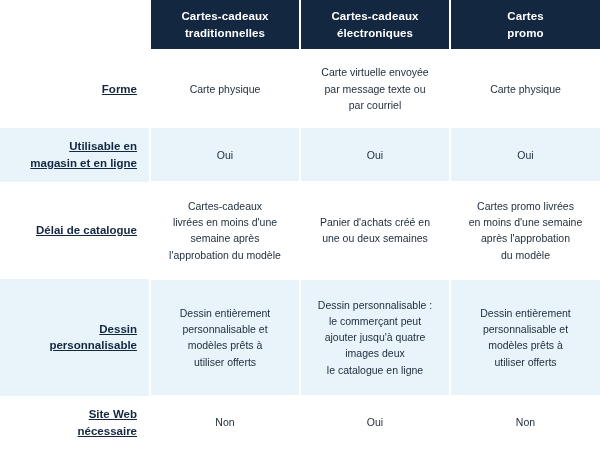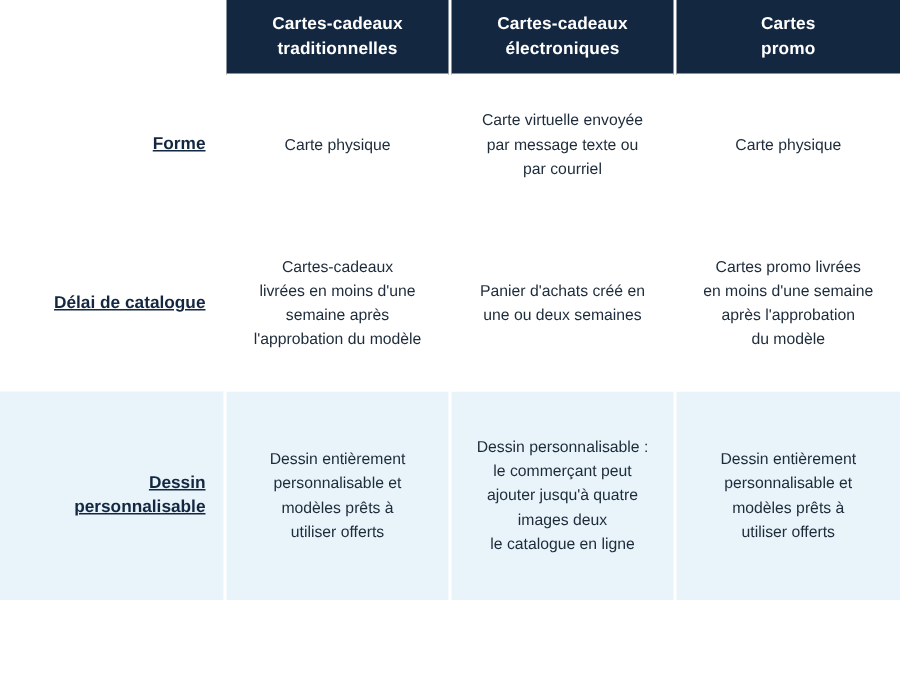--- a/index.html
+++ b/index.html
@@ -8,21 +8,21 @@
   }
   body {
     width: 600px;
     height: 450px;
     background: #ffffff;
     font-family: "Liberation Sans", sans-serif;
     overflow: hidden;
   }
   table.comparison {
     width: 600px;
-    height: 400px;
+    height: 450px;
     border-collapse: collapse;
     table-layout: fixed;
   }
   table.comparison col.rowhead { width: 150px; }
   table.comparison col.datacol { width: 150px; }
 
   thead th.corner {
     background: #ffffff;
     border: none;
   }
@@ -127,20 +127,35 @@
         </td>
       <td class="cell">
           <span class="txt">Carte virtuelle envoyée
 par message texte ou
 par courriel</span>
         </td>
       <td class="cell">
           <span class="txt">Carte physique</span>
         </td>
     </tr>
+    <tr class="shade">
+      <th class="rowhead">
+          <span class="txt">Utilisable en
+magasin et en ligne</span>
+        </th>
+      <td class="cell">
+          <span class="txt">Oui</span>
+        </td>
+      <td class="cell">
+          <span class="txt">Oui</span>
+        </td>
+      <td class="cell">
+          <span class="txt">Oui</span>
+        </td>
+    </tr>
     <tr class="plain">
       <th class="rowhead">
           <span class="txt">Délai de catalogue</span>
         </th>
       <td class="cell">
           <span class="txt">Cartes-cadeaux
 livrées en moins d'une
 semaine après
 l'approbation du modèle</span>
         </td>
@@ -173,14 +188,29 @@
 images deux
 le catalogue en ligne</span>
         </td>
       <td class="cell">
           <span class="txt">Dessin entièrement
 personnalisable et
 modèles prêts à
 utiliser offerts</span>
         </td>
     </tr>
+    <tr class="plain">
+      <th class="rowhead">
+          <span class="txt">Site Web
+nécessaire</span>
+        </th>
+      <td class="cell">
+          <span class="txt">Non</span>
+        </td>
+      <td class="cell">
+          <span class="txt">Oui</span>
+        </td>
+      <td class="cell">
+          <span class="txt">Non</span>
+        </td>
+    </tr>
   </tbody>
 </table>
 
 </body></html>

